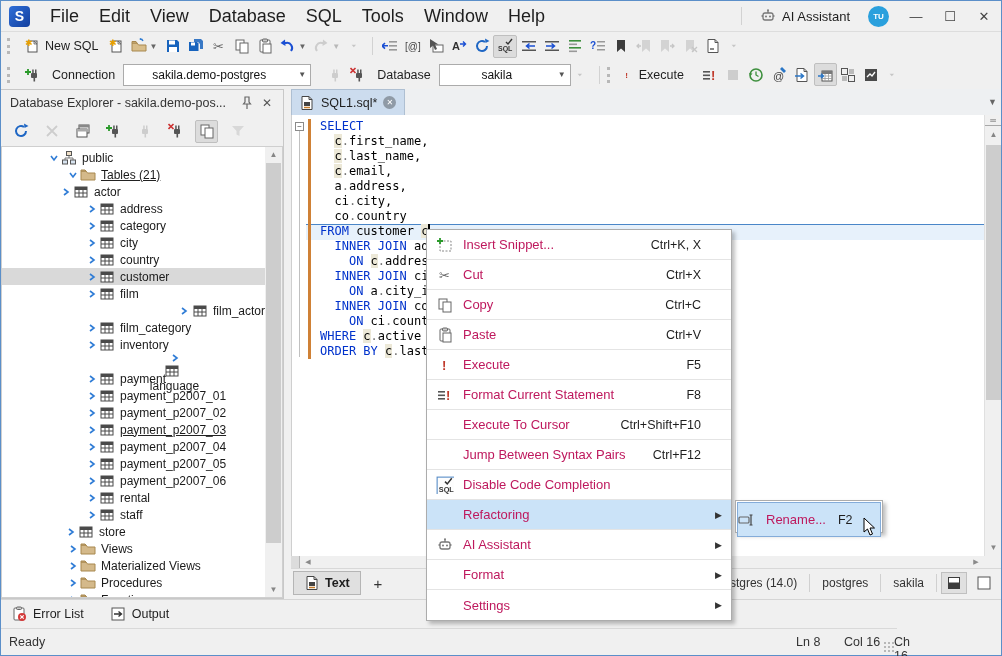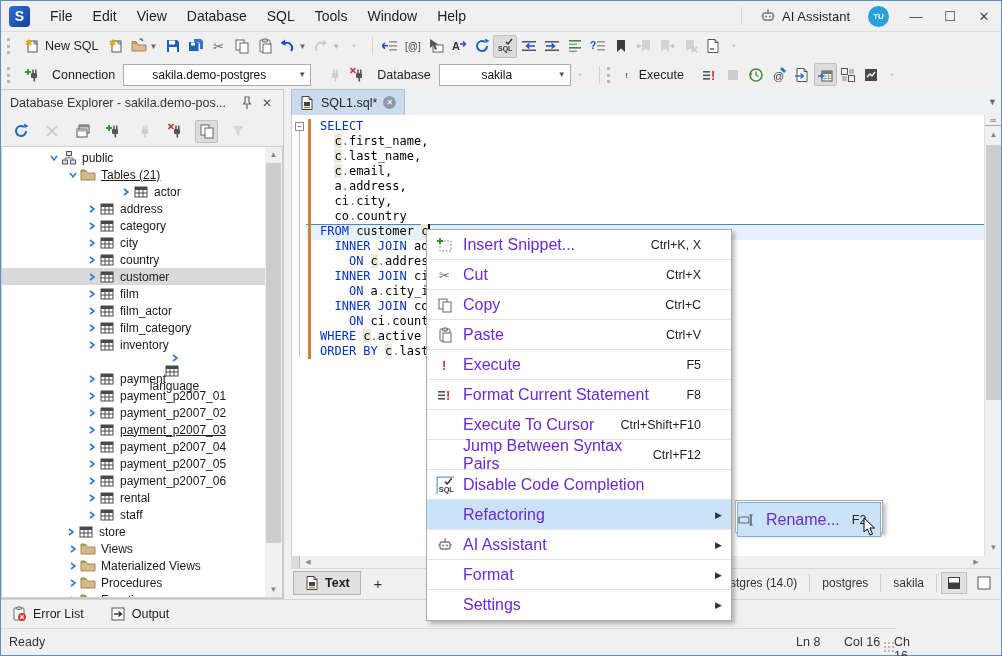--- a/index.html
+++ b/index.html
@@ -3,21 +3,21 @@
 <meta charset="utf-8">
 <style>
   * { margin:0; padding:0; box-sizing:border-box; }
   html,body { width:1002px; height:656px; overflow:hidden; }
   body { font-family:"Liberation Sans","DejaVu Sans",sans-serif; font-size:12px; color:#222; background:#f0f0f0; }
   #app { position:relative; width:1002px; height:656px; background:#f0f0f0; border:1px solid #5b8fc9; }
 
   
   .menubar { display:flex; align-items:center; height:30px; padding-left:6px; background:#f0f0f0; }
   .logo { width:21px; height:21px; border-radius:4px; background:linear-gradient(135deg,#2f6fd8,#123f9e); color:#fff; font-weight:bold; font-size:14px; display:flex; align-items:center; justify-content:center; margin:0 10px 0 2px; }
-  .mtop { padding:5px 10px; font-size:14px; color:#1e1e1e; cursor:default; }
+  .mtop { padding:5px 10px; font-size:18px; color:#1e1e1e; cursor:default; }
   .mb-right { margin-left:auto; display:flex; align-items:center; height:30px; }
   .mb-sep { width:1px; height:18px; background:#d2d2d2; margin:0 10px; }
   .ai-btn { display:flex; align-items:center; gap:6px; font-size:13px; color:#1e1e1e; padding:3px 8px; }
   .avatar { width:21px; height:21px; border-radius:50%; background:#2aa0dd; color:#fff; font-size:8px; font-weight:bold; display:flex; align-items:center; justify-content:center; margin:0 10px; }
   .winbtn { width:34px; height:28px; display:flex; align-items:center; justify-content:center; font-size:13px; color:#444; }
 
   
   .tbrow { display:flex; align-items:center; height:29px; background:#f0f0f0; padding-left:4px; }
   .tbrow1 { border-top:1px solid #ddd; }
   .grip { width:8px; height:16px; border-left:3px dotted #b8b8b8; margin:0 6px 0 2px; }
@@ -90,21 +90,21 @@
   .statusbar .ready { position:absolute; left:8px; top:6px; font-size:12.5px; color:#333; }
   .statusbar .pos { position:absolute; top:6px; font-size:12.5px; color:#333; }
   .grip-corner { position:absolute; right:2px; bottom:2px; width:12px; height:12px; background:radial-gradient(circle at 2px 2px,#b8b8b8 1px,transparent 1.5px); background-size:4px 4px; }
 
   
   .ctx { position:absolute; left:425px; top:228px; width:306px; background:#fff; border:1px solid #acacac; box-shadow:3px 3px 4px rgba(0,0,0,.25); z-index:20; }
   .mitem { height:30px; display:flex; align-items:center; border-bottom:1px solid #e4e4e4; background:#fff; }
   .mitem:last-child { border-bottom:none; }
   .mitem.hl-item { background:#cbe3f8; }
   .mitem .mic { width:36px; display:flex; align-items:center; justify-content:center; }
-  .mitem .mlab { flex:1; font-size:16px; color:#6d28d9; }
+  .mitem .mlab { flex:1; font-size:13px; color:#be185d; }
   .mitem .msc { font-size:12.5px; color:#1e1e1e; padding-right:14px; }
   .mitem .marr { width:16px; font-size:9px; color:#333; }
   .submenu { position:absolute; left:734px; top:499px; width:148px; height:33px; background:#fff; border:1px solid #acacac; box-shadow:3px 3px 4px rgba(0,0,0,.25); z-index:21; padding:1px; }
   .submenu .mitem { height:35px; border:1px solid #84acd9; background:#cbe3f8;gap:12px; }
   .submenu .mic { width:30px; }
   .cursor-arrow { position:absolute; left:862px; top:516px; z-index:30; }
 
   .ic { display:inline-flex; align-items:center; justify-content:center; }
   svg { display:block; }
 </style>
@@ -640,21 +640,21 @@
                 </svg>
               </span>
               <span class="ticon">
                 <svg width="16" height="16" viewBox="0 0 16 16">
                   <path d="M1,4 h5 l1.5,2 H15 v7 H1z" fill="#d4b98a" stroke="#a8884f"></path>
                   <path d="M1,4 v-1 h4 l1,1z" fill="#d4b98a" stroke="#a8884f"></path>
                 </svg>
               </span>
               <span class="tlab">Tables (21)</span>
             </div>
-            <div class="trow" style="padding-left: 116px; text-align: center;">
+            <div class="trow" style="padding-left: 56px; text-align: center;">
               <span class="arrow">
                 <svg width="10" height="10" viewBox="0 0 10 10">
                   <path d="M3,2 l4,3 -4,3" stroke="#2f7cd6" stroke-width="1.6" fill="none"></path>
                 </svg>
               </span>
               <span class="ticon">
                 <svg width="16" height="16" viewBox="0 0 16 16">
                   <rect x="2" y="3" width="12" height="10" fill="#fff" stroke="#4a4a4a"></rect>
                   <rect x="2" y="3" width="12" height="3" fill="#4a4a4a"></rect>
                   <path d="M2,9 h12 M6,6 v7 M10,6 v7" stroke="#4a4a4a" stroke-width="1"></path>
@@ -745,21 +745,21 @@
               </span>
               <span class="ticon">
                 <svg width="16" height="16" viewBox="0 0 16 16">
                   <rect x="2" y="3" width="12" height="10" fill="#fff" stroke="#4a4a4a"></rect>
                   <rect x="2" y="3" width="12" height="3" fill="#4a4a4a"></rect>
                   <path d="M2,9 h12 M6,6 v7 M10,6 v7" stroke="#4a4a4a" stroke-width="1"></path>
                 </svg>
               </span>
               <span class="tlab">film</span>
             </div>
-            <div class="trow" style="padding-left: 82px;">
+            <div class="trow" style="padding-left: 82px; justify-content: flex-end;">
               <span class="arrow">
                 <svg width="10" height="10" viewBox="0 0 10 10">
                   <path d="M3,2 l4,3 -4,3" stroke="#2f7cd6" stroke-width="1.6" fill="none"></path>
                 </svg>
               </span>
               <span class="ticon">
                 <svg width="16" height="16" viewBox="0 0 16 16">
                   <rect x="2" y="3" width="12" height="10" fill="#fff" stroke="#4a4a4a"></rect>
                   <rect x="2" y="3" width="12" height="3" fill="#4a4a4a"></rect>
                   <path d="M2,9 h12 M6,6 v7 M10,6 v7" stroke="#4a4a4a" stroke-width="1"></path>

